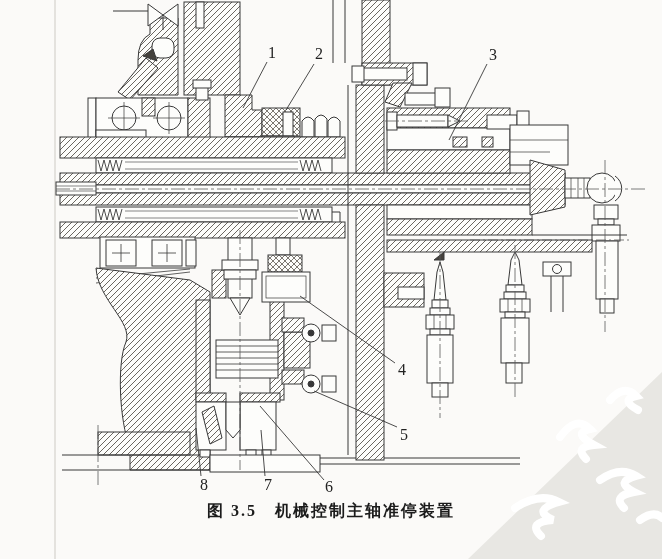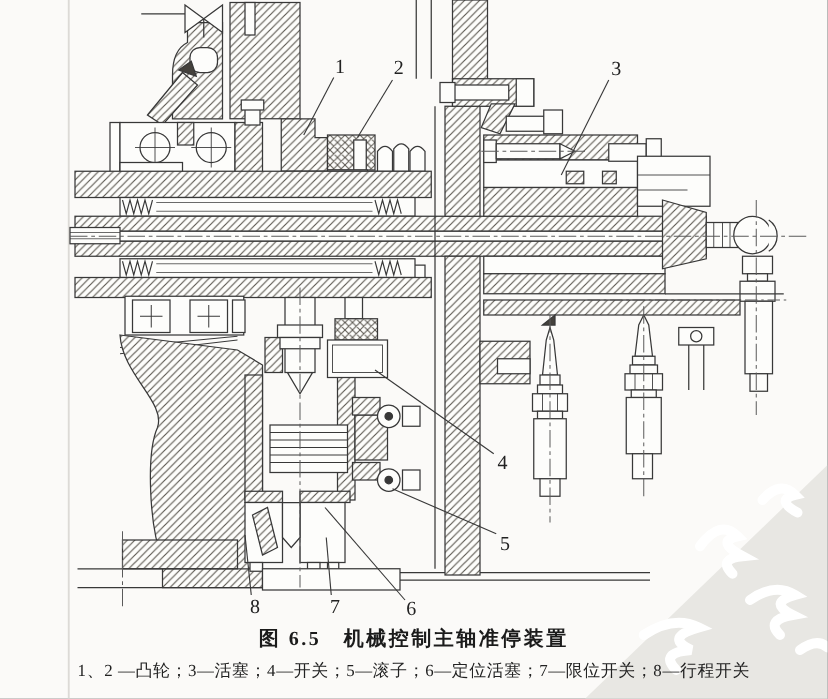--- a/index.html
+++ b/index.html
@@ -277,16 +277,15 @@
     <text x="319" y="59">2</text>
     <text x="493" y="60">3</text>
     <text x="402" y="375">4</text>
     <text x="404" y="440">5</text>
     <text x="329" y="492">6</text>
     <text x="268" y="490">7</text>
     <text x="204" y="490">8</text>
   </g>
 </svg>
 
-<div class="caption">图 6.5　机械控制主轴准停装置</div>
-<div class="legend">1、2 —凸轮；3—活塞；4—开关；5—滚子；6—定位活塞；7—限位开关；8—行程开关</div>
+<div class="caption">图 3.5　机械控制主轴准停装置</div>
 
 </div>
 
 </body></html>

